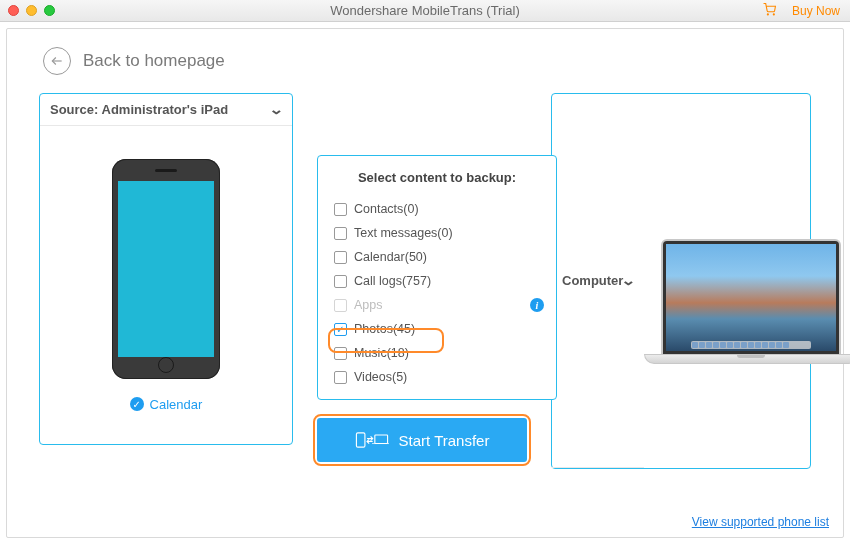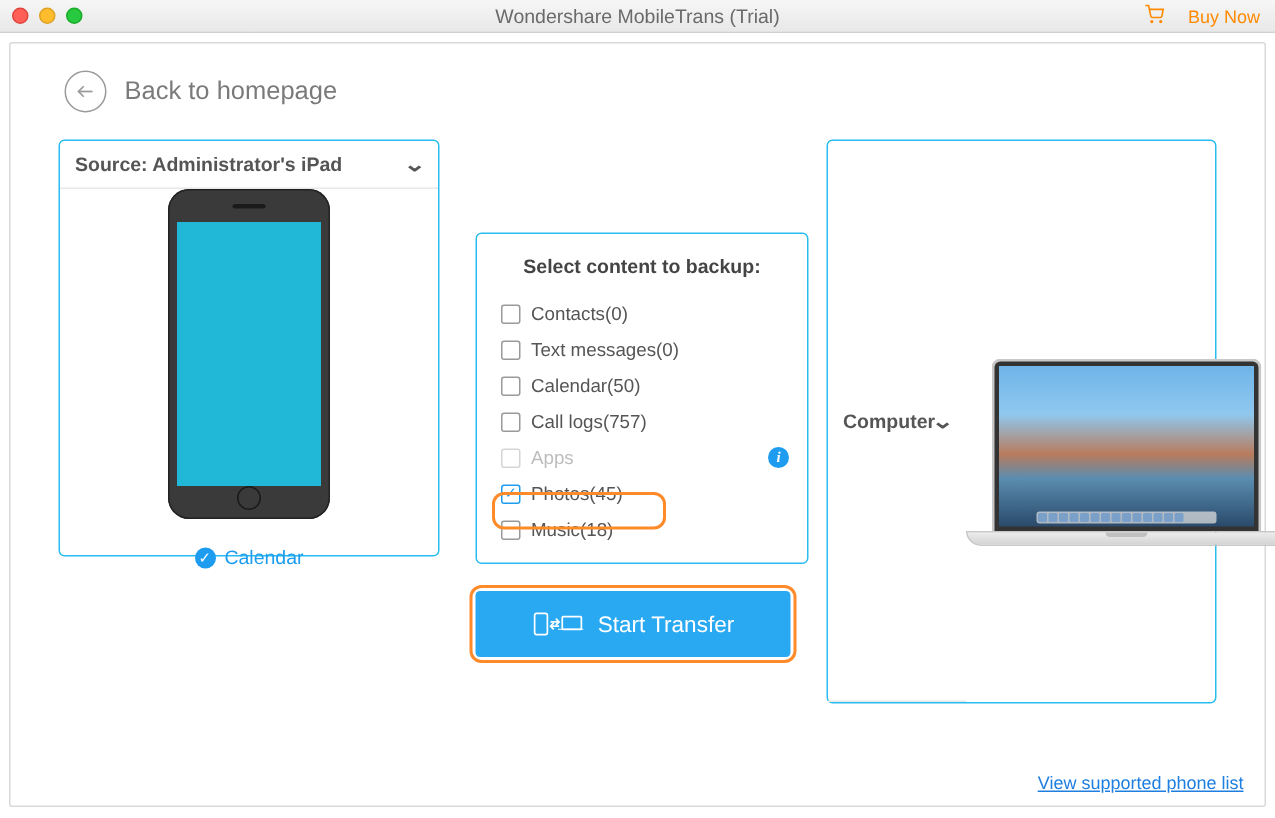--- a/index.html
+++ b/index.html
@@ -29,21 +29,21 @@
 .outer-frame { border: 1px solid #d9d9d9; margin: 6px; border-radius: 2px; height: 510px; position: relative; background: #fff; }
 .back-row { display: flex; align-items: center; gap: 12px; padding: 18px 0 18px 36px; }
 .back-circle { width: 28px; height: 28px; border: 1.5px solid #9a9a9a; border-radius: 50%; display: flex; align-items: center; justify-content: center; color: #9a9a9a; cursor: pointer; }
 .back-label { font-size: 17px; color: #7a7a7a; }
 .columns { display: flex; gap: 24px; padding: 0 32px; align-items: flex-start; }
 .panel {
   border: 1.5px solid #29bced;
   border-radius: 4px;
   background: #fff;
 }
-.source-panel { width: 260px; height: 278px; display: flex; flex-direction: column; }
+.source-panel { width: 260px; height: 352px; display: flex; flex-direction: column; }
 .dest-panel { width: 260px; height: 376px; display: flex; flex-direction: row; }
 .panel-head { padding: 8px 10px; border-bottom: 1px solid #e8e8e8; display: flex; justify-content: space-between; align-items: center; }
 .panel-head span { font-size: 13px; font-weight: 700; color: #555; }
 .chev { color: #29bced; font-size: 11px; transform: scaleX(1.4); }
 .device-area { flex: 1; display: flex; flex-direction: column; align-items: center; justify-content: center; gap: 18px; }
 
 .phone { width: 108px; height: 220px; background: #3a3a3a; border-radius: 14px; padding: 22px 6px; position: relative; box-shadow: inset 0 0 0 1px #222; }
 .phone::before { content: ""; position: absolute; top: 10px; left: 50%; transform: translateX(-50%); width: 22px; height: 3px; background: #1a1a1a; border-radius: 2px; }
 .phone::after { content: ""; position: absolute; bottom: 6px; left: 50%; transform: translateX(-50%); width: 14px; height: 14px; border: 1.5px solid #1a1a1a; border-radius: 50%; }
 .phone-screen { width: 100%; height: 100%; background: #20b8d6; display: flex; align-items: center; justify-content: center; }
@@ -60,21 +60,21 @@
   width: 100%; height: 100%;
   background: linear-gradient(180deg, #6fb4e8 0%, #8fc8ef 30%, #b87b5c 55%, #5a8db0 70%, #2a4a6a 100%);
   position: relative; overflow: hidden;
 }
 .dock { position: absolute; bottom: 2px; left: 50%; transform: translateX(-50%); width: 120px; height: 8px; background: rgba(220,220,220,0.75); border-radius: 2px; display: flex; gap: 1px; padding: 1px; }
 .dock i { width: 6px; height: 6px; background: #7aa0c9; border-radius: 1px; }
 .laptop-base { width: 214px; height: 10px; background: linear-gradient(#ececec, #d4d4d4); border-radius: 0 0 10px 10px; border: 1px solid #c8c8c8; position: relative; }
 .laptop-base::before { content:""; position:absolute; top:0; left:50%; transform:translateX(-50%); width:28px; height:3px; background:#c0c0c0; border-radius: 0 0 3px 3px;}
 
 .mid { width: 210px; display: flex; flex-direction: column; gap: 18px; margin-top: 62px; }
-.select-panel { width: 222px; padding: 14px 14px 10px; }
+.select-panel { width: 240px; padding: 14px 14px 10px; }
 .select-title { font-size: 13px; font-weight: 700; color: #444; text-align: center; margin-bottom: 12px; }
 .check-row { display: flex; align-items: center; gap: 7px; padding: 5px 2px; font-size: 12.5px; color: #555; position: relative; }
 .check-row.disabled { color: #bdbdbd; }
 .chk { width: 13px; height: 13px; border: 1px solid #999; border-radius: 2px; display: flex; align-items: center; justify-content: center; font-size: 10px; color: #1e9df0; cursor: pointer; }
 .chk.checked { border-color: #1e9df0; }
 .chk.disabled { border-color: #d5d5d5; cursor: default; }
 .info-icon { width: 14px; height: 14px; border-radius: 50%; background: #1e9df0; color: #fff; font-size: 10px; font-weight: 700; display: flex; align-items: center; justify-content: center; font-style: italic; font-family: Georgia, serif; position: absolute; right: -2px; }
 .hl { border: 2.5px solid #ff8a2a; border-radius: 8px; position: absolute; pointer-events: none; }
 .hl-photos { left: 10px; top: 172px; width: 116px; height: 25px; }
 .start-wrap { position: relative; }
@@ -163,20 +163,24 @@
           <span class="info-icon">i</span>
         </div>
         <div class="check-row">
           <span class="chk checked">✓</span>
           <span>Photos(45)</span>
         </div>
         <div class="check-row">
           <span class="chk"></span>
           <span>Music(18)</span>
         </div>
+        <div class="check-row">
+          <span class="chk"></span>
+          <span>Videos(5)</span>
+        </div>
 
         <div class="hl hl-photos"></div>
       </div>
 
       <div class="start-wrap">
         <button class="start-btn">
           <span class="transfer-icon">
             <svg width="34" height="20" viewBox="0 0 48 24" fill="none" stroke="#fff" stroke-width="1.6">
               <rect x="2" y="2" width="12" height="20" rx="2"></rect>
               <rect x="28" y="5" width="18" height="12" rx="1"></rect>

